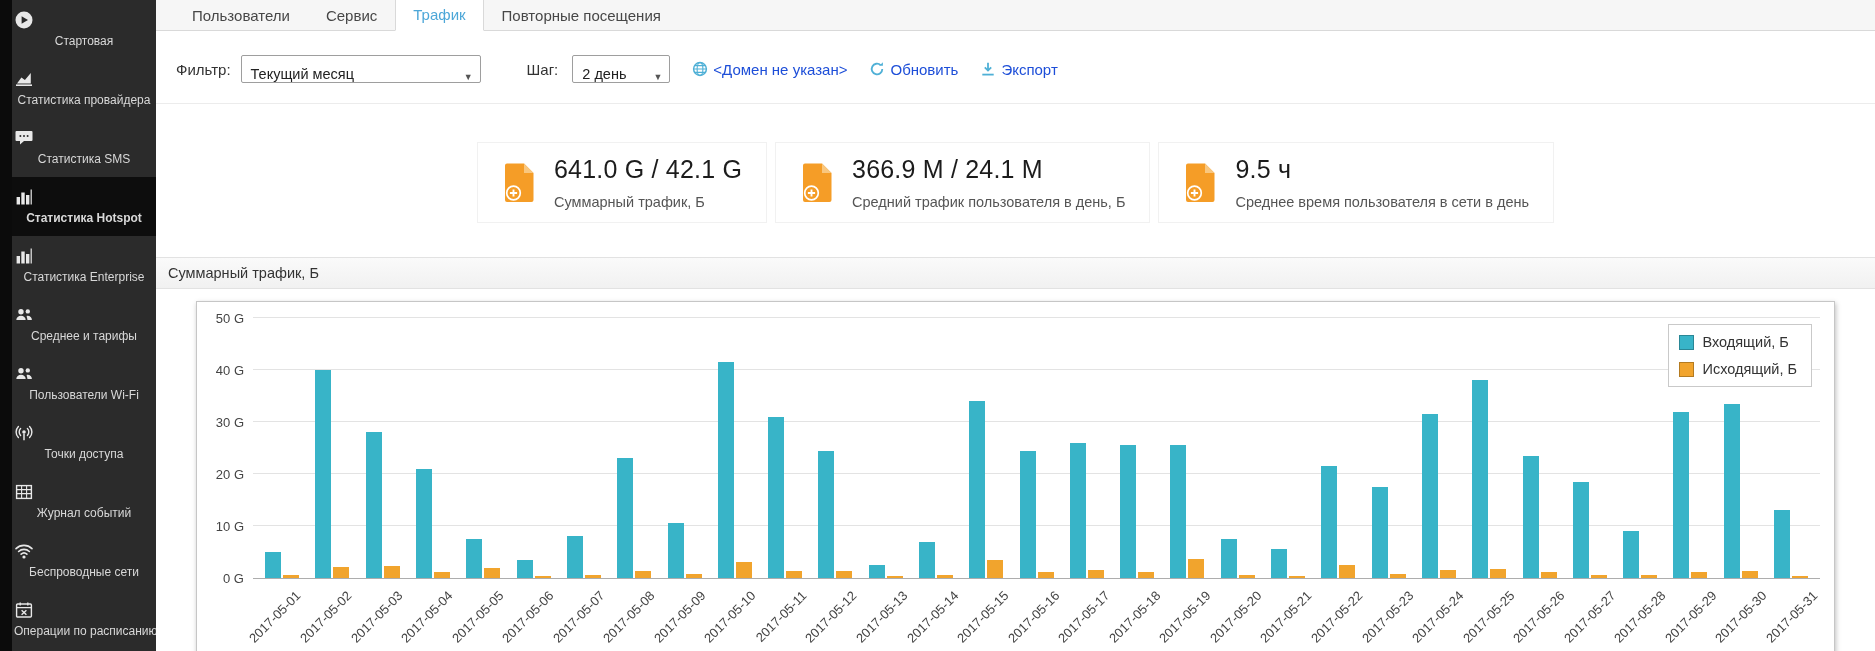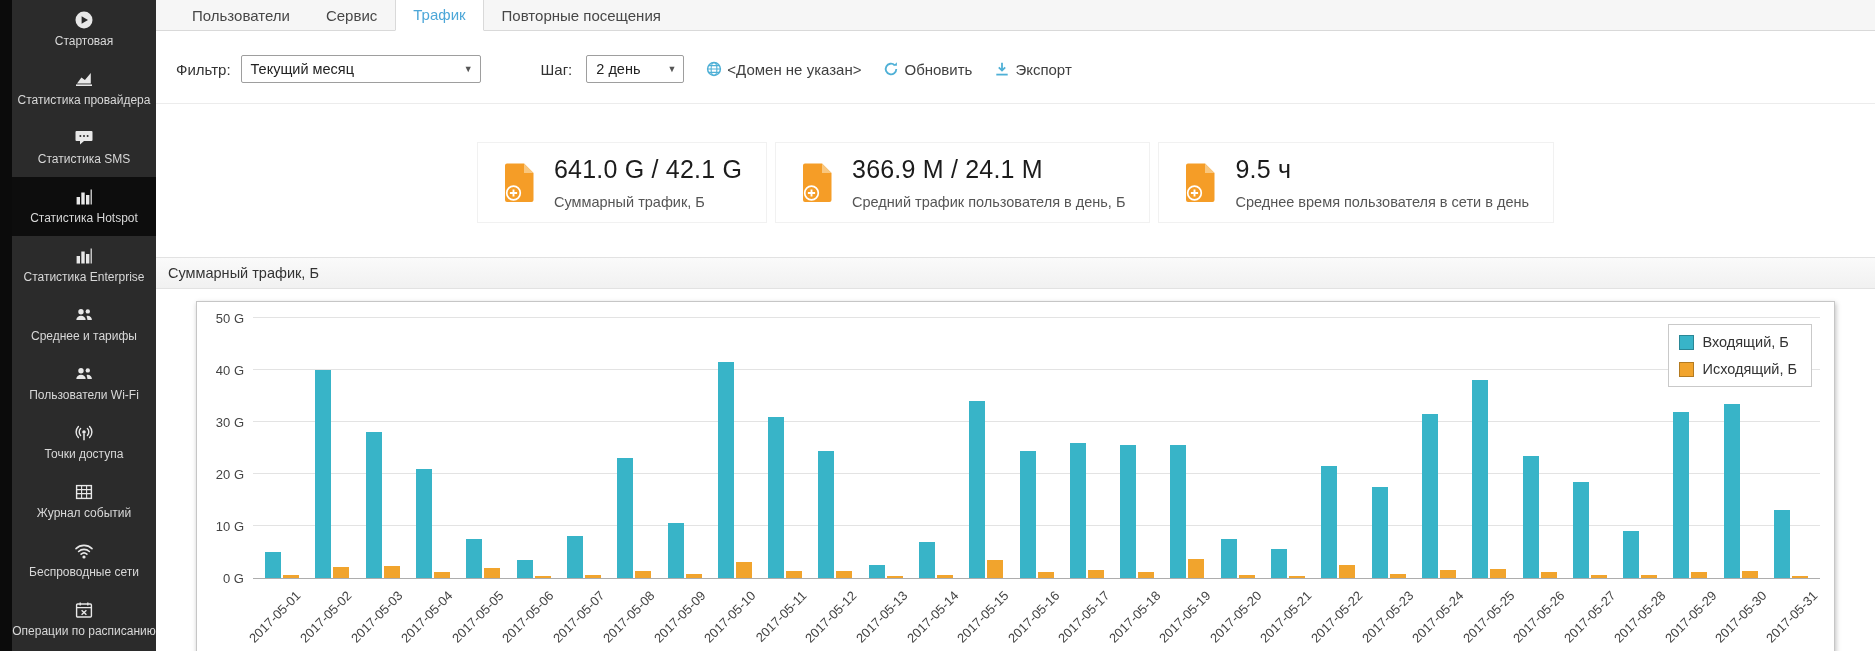--- a/index.html
+++ b/index.html
@@ -9,24 +9,24 @@
     background:#ffffff; color:#333;
   }
   .app { display:flex; width:1875px; height:651px; }
 
   
   .sidebar {
     width:156px; min-width:156px; height:651px; box-sizing:border-box;
     background:#2b2b2b; border-left:12px solid #0b0b0b; overflow:hidden;
   }
   .sb-item {
-    height:59px; display:flex; flex-direction:column; align-items:center;
+    height:59px; display:flex; flex-direction:column; 
     justify-content:center; gap:5px; cursor:pointer; box-sizing:border-box; padding:0 2px;
   }
-  .sb-item.active { background:#0d0d0d; }
+  .sb-item.active { background:#0d0d0d;font-weight:bold; }
   .sb-icon svg { display:block; }
   .sb-label {
     font-size:12px; color:#d8d8d8; text-align:center; line-height:1.1; white-space:nowrap;
   }
 
   
   .main { flex:1; min-width:0; display:flex; flex-direction:column; background:#fff; }
 
   .tabbar {
     background:#f6f6f6; border-bottom:1px solid #d9d9d9;
@@ -38,31 +38,31 @@
   }
   .tab.active {
     background:#fff; border-color:#d9d9d9; color:#4da7d8; border-bottom:1px solid #ffffff;
   }
 
   .filterbar {
     display:flex; align-items:center; padding:24px 0 20px 20px;
     border-bottom:1px solid #ececec; gap:10px;
   }
   .flabel { font-size:15px; color:#333; }
-  .step-label { margin-left:50px; }
+  .step-label { margin-left:36px; }
   .select {
     border:1px solid #9e9e9e; border-radius:2px; background:#fff; height:28px;
-    display:flex; align-items:center; justify-content:space-between;
+    display:flex; align-items:flex-end; justify-content:space-between;
     font-size:14.5px; color:#222; padding:0 7px 0 9px; cursor:pointer; box-sizing:border-box;
   }
   .period-sel { width:240px; }
   .step-sel { width:98px; margin-left:4px; }
   .sel-arrow { font-size:9px; color:#555; margin-left:10px; }
   .blink {
-    display:inline-flex; align-items:center; gap:5px; color:#404040;
+    display:inline-flex; align-items:center; gap:5px; color:#1d4ed8;
     font-size:15px; text-decoration:none; cursor:pointer; margin-left:12px; white-space:nowrap;
   }
   .blink svg { display:block; }
 
   
   .stats { display:flex; justify-content:center; gap:8px; margin-top:38px; }
   .stat-card {
     display:flex; align-items:center; gap:16px; border:1px solid #f1f1f1;
     background:#fff; padding:12px 24px;
   }

